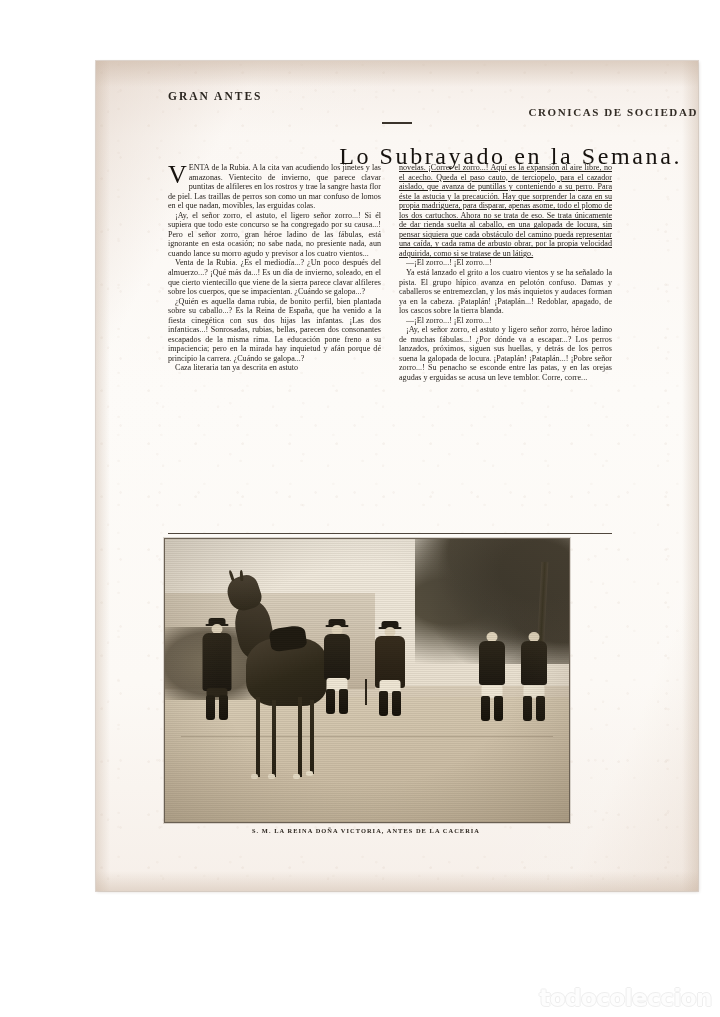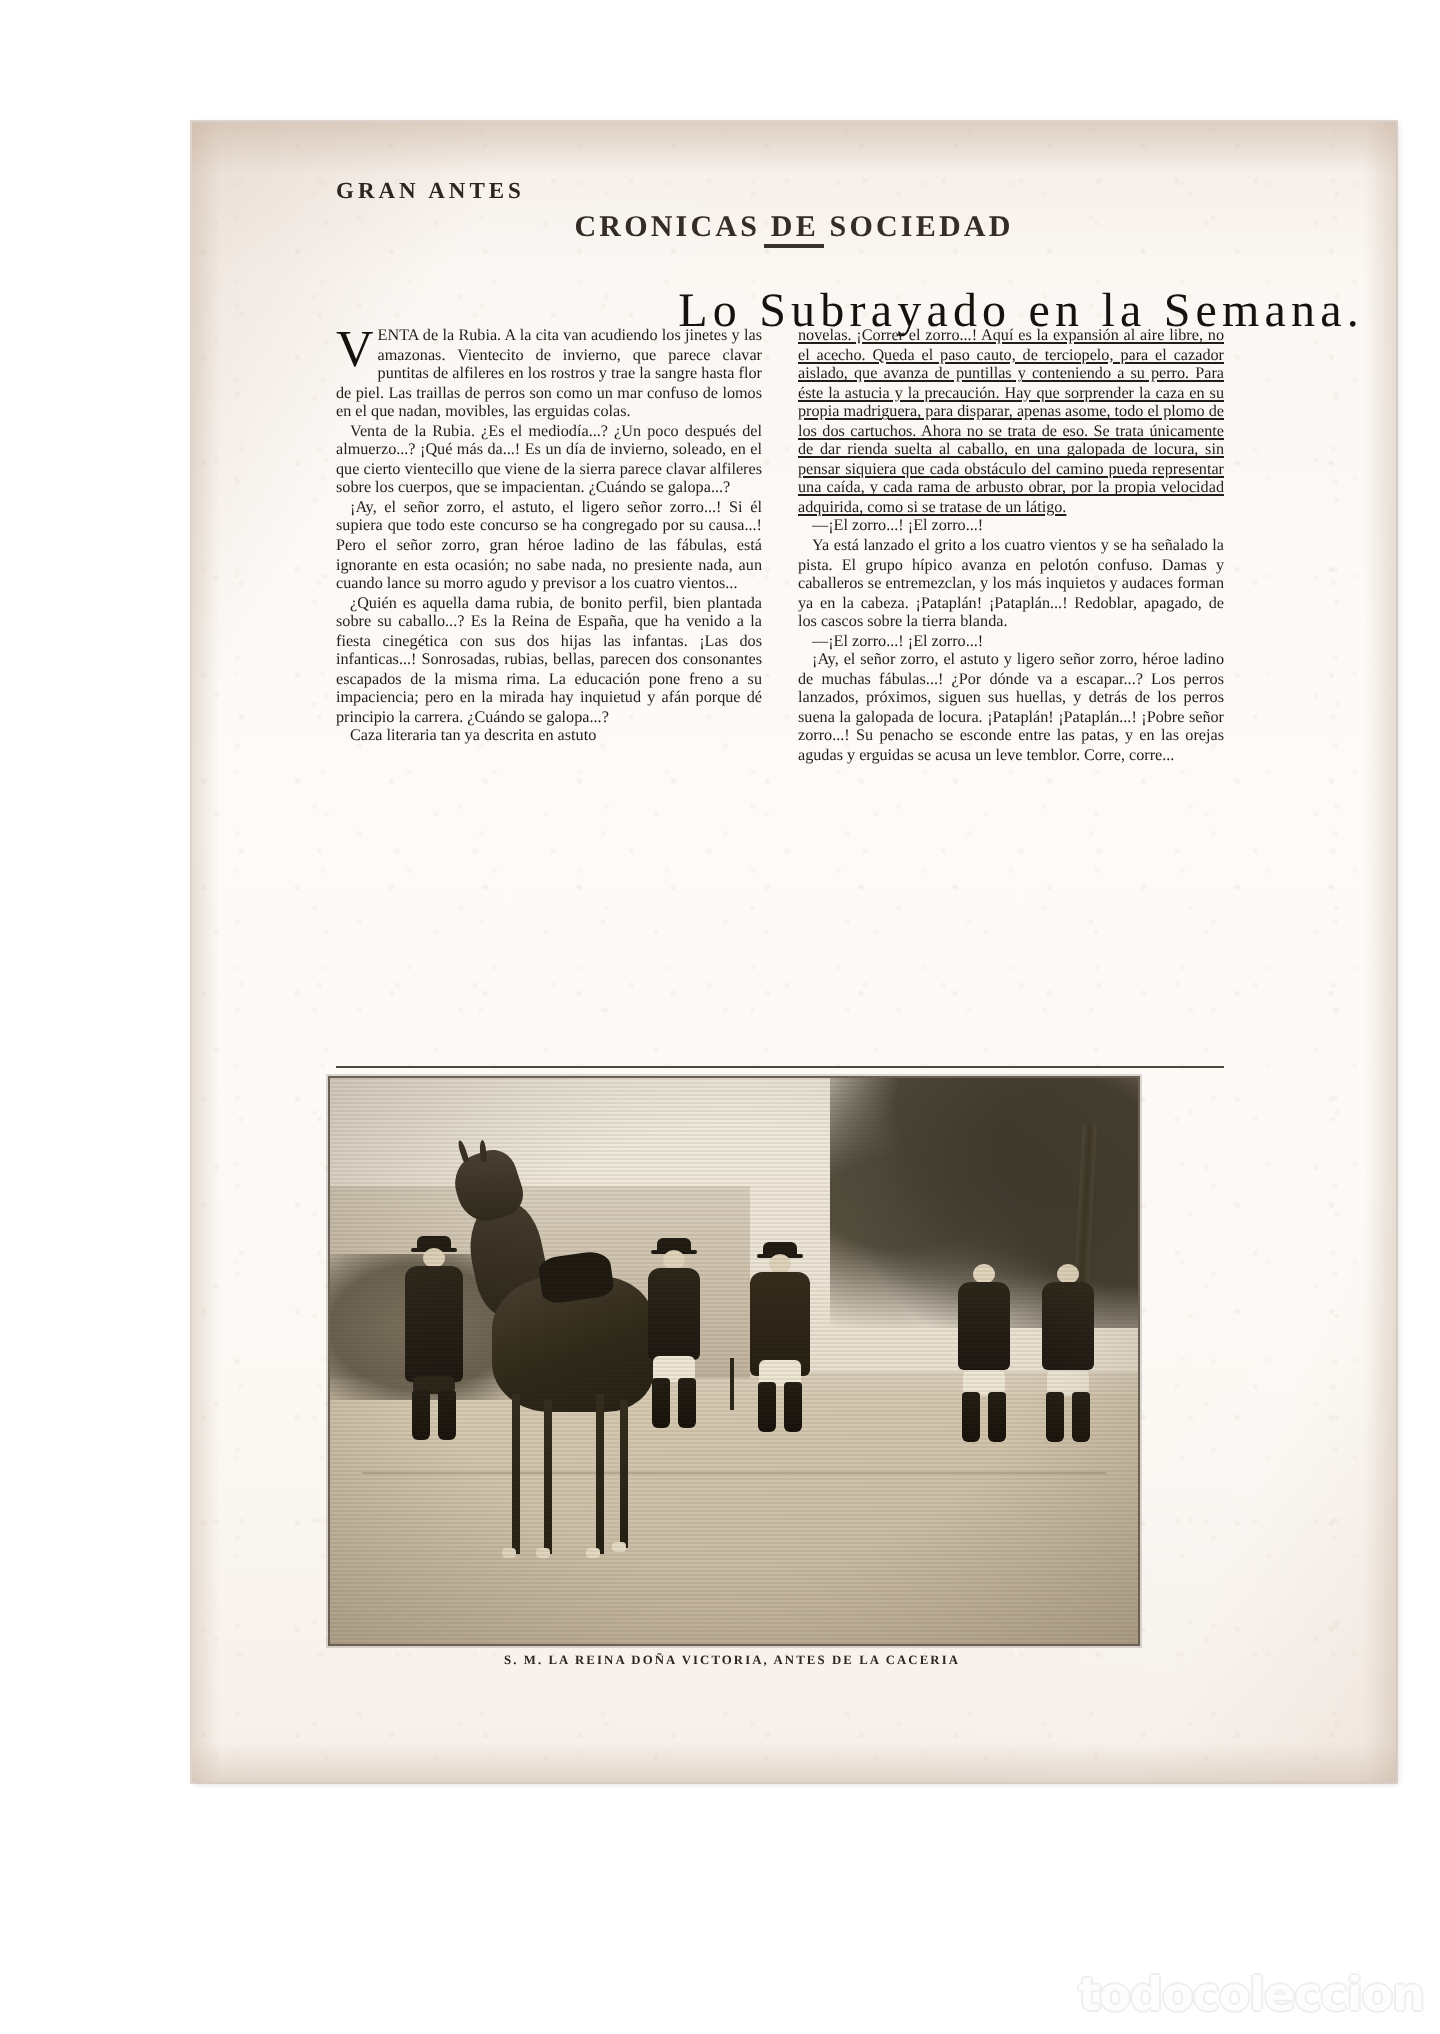--- a/index.html
+++ b/index.html
@@ -80,22 +80,22 @@
     color: #2b2620;
     font-family: "Liberation Serif", serif;
     font-weight: 700;
     white-space: nowrap;
   }
 
   #kicker {
     position: absolute;
     left: 0; right: 0;
     top: 45px;
-    text-align: center;
-    font-size: 15px;
+    text-align: right;
+    font-size: 11px;
     letter-spacing: 1.6px;
     color: #332d26;
     font-weight: 700;
     font-family: "Liberation Serif", serif;
   }
   #kicker-rule {
     position: absolute;
     left: 50%;
     top: 61px;
     width: 30px;
@@ -395,22 +395,22 @@
 
     <div id="kicker">CRONICAS DE SOCIEDAD</div>
     <div id="kicker-rule"></div>
 
     <h1 id="headline">Lo Subrayado en la Semana.</h1>
 
     <div id="columns">
 
       <div class="col" id="col-left">
         <p class="dropcap-para"><span class="dropcap">V</span><span>ENTA de la Rubia. A la cita van acudiendo los jinetes y las amazonas. Vientecito de invierno, que parece clavar puntitas de alfileres en los rostros y trae la sangre hasta flor de piel. Las traillas de perros son como un mar confuso de lomos en el que nadan, movibles, las erguidas colas.</span></p>
+        <p><span>¡Ay, el señor zorro, el astuto, el ligero señor zorro...! Si él supiera que todo este concurso se ha congregado por su causa...! Pero el señor zorro, gran héroe ladino de las fábulas, está ignorante en esta ocasión; no sabe nada, no presiente nada, aun cuando lance su morro agudo y previsor a los cuatro vientos...</span></p>
         <p><span>Venta de la Rubia. ¿Es el mediodía...? ¿Un poco después del almuerzo...? ¡Qué más da...! Es un día de invierno, soleado, en el que cierto vientecillo que viene de la sierra parece clavar alfileres sobre los cuerpos, que se impacientan. ¿Cuándo se galopa...?</span></p>
-        <p><span>¡Ay, el señor zorro, el astuto, el ligero señor zorro...! Si él supiera que todo este concurso se ha congregado por su causa...! Pero el señor zorro, gran héroe ladino de las fábulas, está ignorante en esta ocasión; no sabe nada, no presiente nada, aun cuando lance su morro agudo y previsor a los cuatro vientos...</span></p>
         <p><span>¿Quién es aquella dama rubia, de bonito perfil, bien plantada sobre su caballo...? Es la Reina de España, que ha venido a la fiesta cinegética con sus dos hijas las infantas. ¡Las dos infanticas...! Sonrosadas, rubias, bellas, parecen dos consonantes escapados de la misma rima. La educación pone freno a su impaciencia; pero en la mirada hay inquietud y afán porque dé principio la carrera. ¿Cuándo se galopa...?</span></p>
         <p><span>Caza literaria tan ya descrita en astuto</span></p>
       </div>
 
       <div class="col" id="col-right">
         <p class="noindent"><span>novelas. ¡Correr el zorro...! Aquí es la expansión al aire libre, no el acecho. Queda el paso cauto, de terciopelo, para el cazador aislado, que avanza de puntillas y conteniendo a su perro. Para éste la astucia y la precaución. Hay que sorprender la caza en su propia madriguera, para disparar, apenas asome, todo el plomo de los dos cartuchos. Ahora no se trata de eso. Se trata únicamente de dar rienda suelta al caballo, en una galopada de locura, sin pensar siquiera que cada obstáculo del camino pueda representar una caída, y cada rama de arbusto obrar, por la propia velocidad adquirida, como si se tratase de un látigo.</span></p>
         <p><span>—¡El zorro...! ¡El zorro...!</span></p>
         <p><span>Ya está lanzado el grito a los cuatro vientos y se ha señalado la pista. El grupo hípico avanza en pelotón confuso. Damas y caballeros se entremezclan, y los más inquietos y audaces forman ya en la cabeza. ¡Pataplán! ¡Pataplán...! Redoblar, apagado, de los cascos sobre la tierra blanda.</span></p>
         <p><span>—¡El zorro...! ¡El zorro...!</span></p>
         <p><span>¡Ay, el señor zorro, el astuto y ligero señor zorro, héroe ladino de muchas fábulas...! ¿Por dónde va a escapar...? Los perros lanzados, próximos, siguen sus huellas, y detrás de los perros suena la galopada de locura. ¡Pataplán! ¡Pataplán...! ¡Pobre señor zorro...! Su penacho se esconde entre las patas, y en las orejas agudas y erguidas se acusa un leve temblor. Corre, corre...</span></p>

